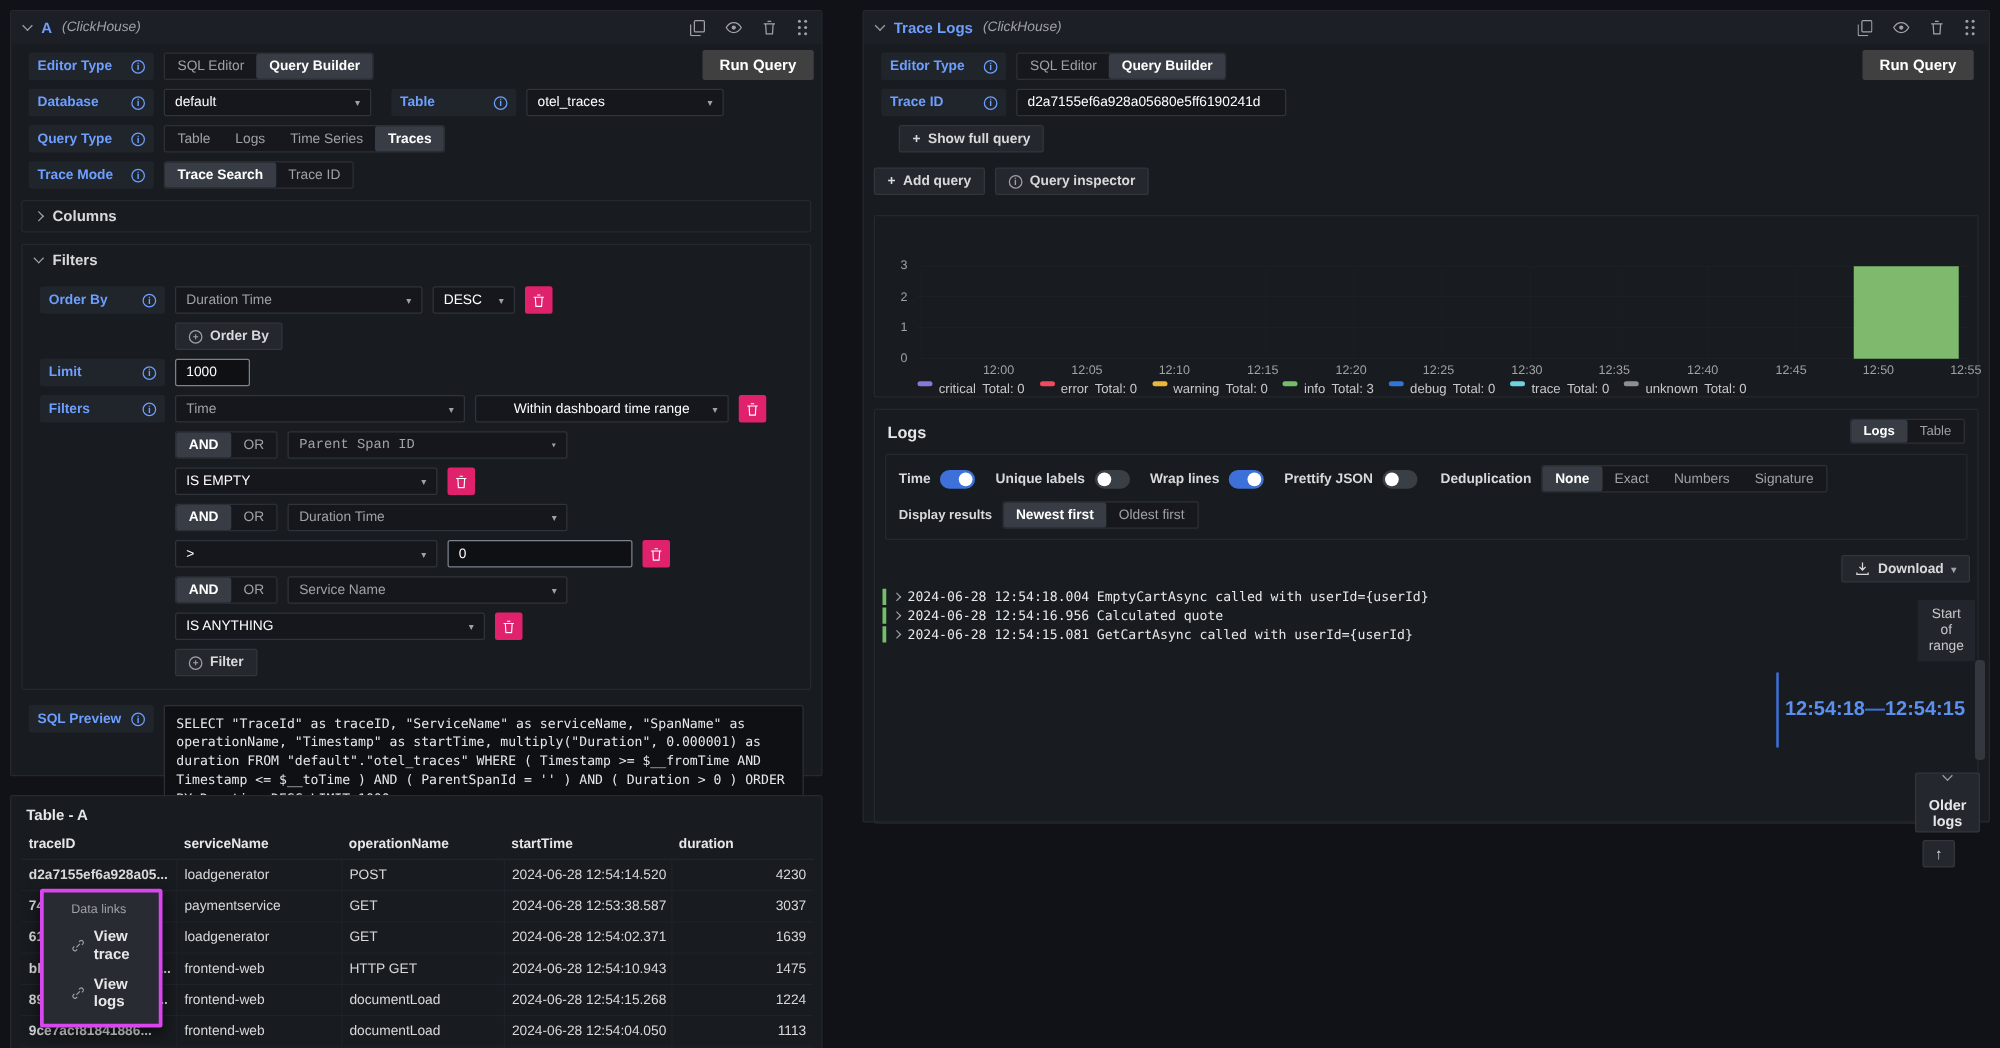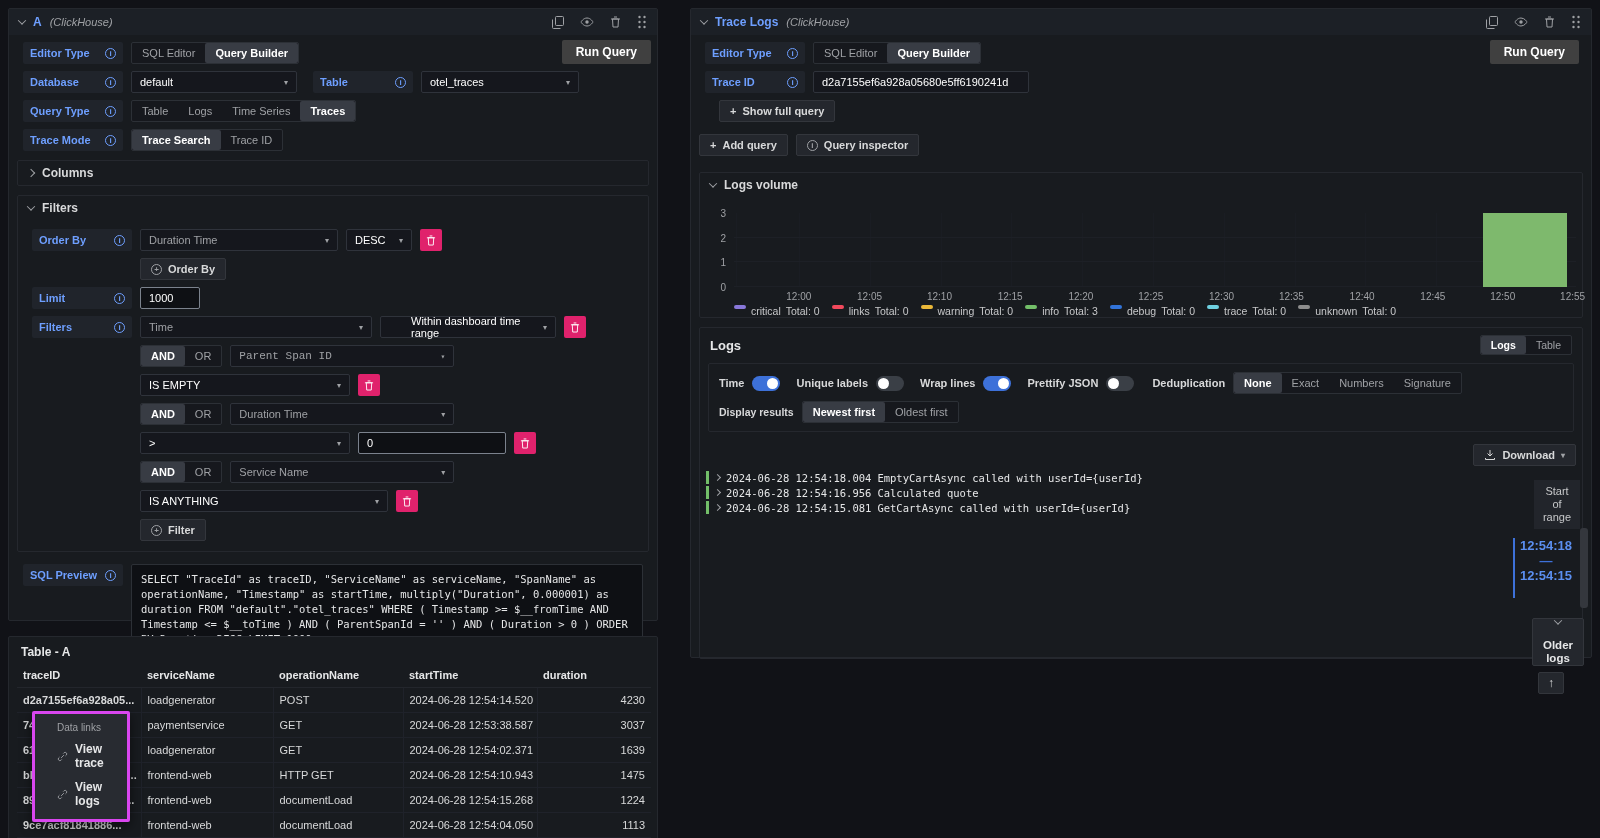--- a/index.html
+++ b/index.html
@@ -71,22 +71,22 @@
   
   .logrow { display:flex; align-items:center; gap:6px; height:15px; margin-left:6px;
     font-family:"DejaVu Sans Mono", monospace; font-size:10.5px; color:#e6e7e8; }
   .lbar { width:3px; height:13px; background:#73bf69; flex:none; }
   .minicv { width:5px; height:5px; border-right:1.2px solid #9fa1a5; border-bottom:1.2px solid #9fa1a5; transform:rotate(-45deg); flex:none; }
   .rail { position:absolute; right:0; top:0; bottom:0; width:56px; }
   .sorange { position:absolute; right:2px; top:38px; width:46px; background:#22252b; color:#c7c8ca;
     font-size:11px; text-align:center; padding:5px 2px; line-height:13px; }
   .timeline { position:absolute; right:10px; top:96px; display:flex; gap:5px; }
   .tl-bar { width:2px; height:60px; background:#3d71d9; }
-  .tl-times { display:flex; flex-direction:column; justify-content:flex-start; align-items:center; height:60px;
-    color:#5b8ff0; font-size:13px; font-weight:600; }
+  .tl-times { display:flex; flex-direction:row; justify-content:flex-start; align-items:center; height:60px;
+    color:#5b8ff0; font-size:16px; font-weight:600; }
   .tl-dash { color:#3d71d9; }
   .thumb { position:absolute; right:-6px; top:86px; width:8px; height:80px; background:#34373d; border-radius:3px; }
   .olderbtn { position:absolute; right:-2px; top:176px; width:52px; height:48px; background:#24272d; border:1px solid #33363c;
     border-radius:2px; display:flex; flex-direction:column; align-items:center; justify-content:center; gap:14px;
     font-size:11.5px; font-weight:700; color:#e6e7e8; line-height:13px; text-align:center; }
   .upbtn { position:absolute; right:18px; top:230px; width:26px; height:22px; background:#24272d; border:1px solid #33363c;
     border-radius:2px; display:flex; align-items:center; justify-content:center; color:#d8d9da; font-size:12px; }
   svg { display:block; }
 </style>
 </head>
@@ -233,21 +233,21 @@
 
     <div class="qrow">
       <span class="qlabel">
           <span>Filters</span>
           <i class="iinfo">i</i>
         </span>
       <span class="sel" style="width:232px;">
           <span class="muted">Time</span>
           <span class="caret">▾</span>
         </span>
-      <span class="sel" style="width:176px;padding-left:30px;">
+      <span class="sel" style="width:203px;padding-left:30px;">
           <span>Within dashboard time range</span>
           <span class="caret">▾</span>
         </span>
       <span class="btn-danger">
           <svg width="10" height="11" viewBox="0 0 11 12">
             <path d="M1 3h9M4 1h3M2.5 3l.5 8h5l.5-8z" fill="none" stroke="#fff"></path>
           </svg>
         </span>
     </div>
 
@@ -501,24 +501,20 @@
         <span>+</span>
         <span>Add query</span>
       </span>
     <span class="btn-sec">
         <i class="iinfo gray">i</i>
         <span>Query inspector</span>
       </span>
   </div>
 
   <div class="sectionbox chartbox" style="margin-top:16px;">
-    <div class="sechead">
-      <span class="cv down"></span>
-      <span>Logs volume</span>
-    </div>
     <div class="yticks">
       <span style="top:40px;">3</span>
       <span style="top:64.6px;">2</span>
       <span style="top:89.3px;">1</span>
       <span style="top:114px;">0</span>
     </div>
     <div class="plot">
       <div class="bar"></div>
     </div>
     <div class="xticks">
@@ -536,21 +532,21 @@
       <span>12:55</span>
     </div>
     <div class="legend">
       <span class="item">
           <span class="sw" style="background:#8877d9"></span>
           <span>critical</span>
           <span>Total: 0</span>
         </span>
       <span class="item">
           <span class="sw" style="background:#f2495c"></span>
-          <span>links</span>
+          <span>error</span>
           <span>Total: 0</span>
         </span>
       <span class="item">
           <span class="sw" style="background:#eab839"></span>
           <span>warning</span>
           <span>Total: 0</span>
         </span>
       <span class="item">
           <span class="sw" style="background:#73bf69"></span>
           <span>info</span>

